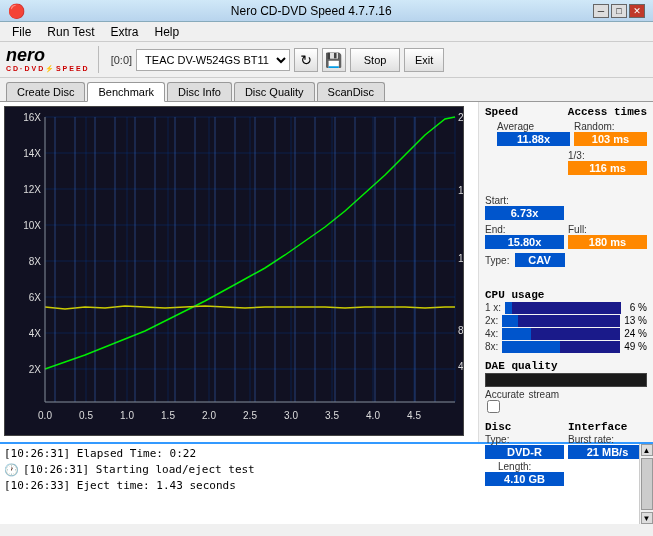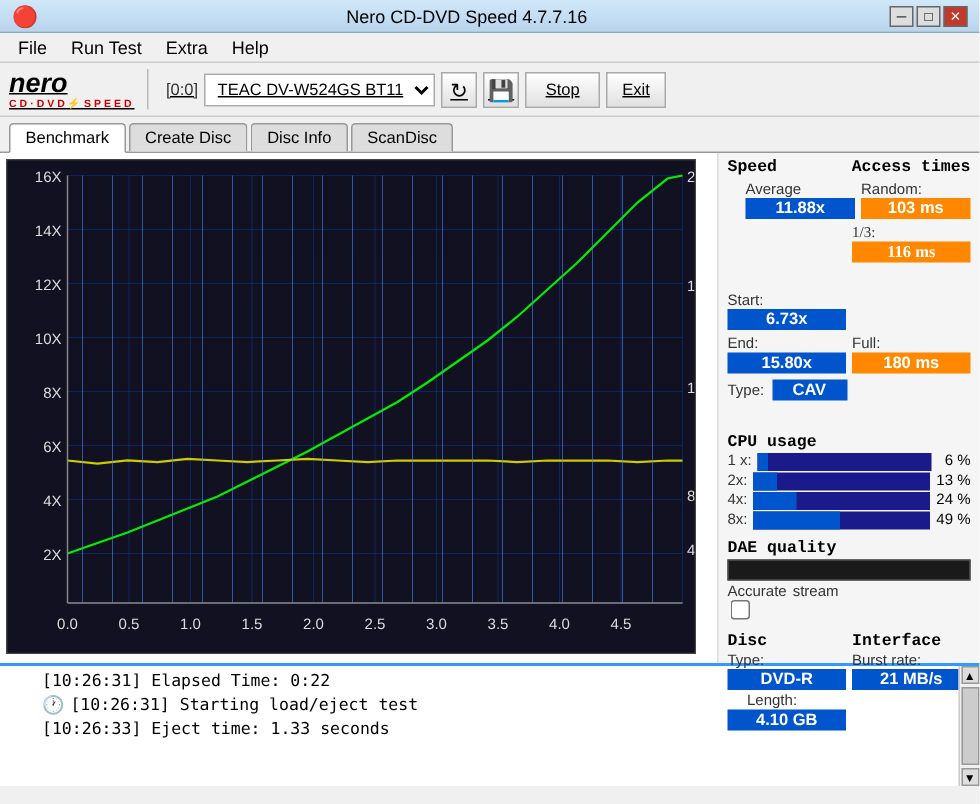--- a/index.html
+++ b/index.html
@@ -10,21 +10,21 @@
     .title-bar-text { font-size: 12px; color: #000; flex: 1; text-align: center; font-weight: normal; }
     .title-controls { display: flex; gap: 2px; }
     .title-btn { width: 16px; height: 14px; border: 1px solid #666; background: #ddd; font-size: 9px; cursor: pointer; display: flex; align-items: center; justify-content: center; }
     .title-btn.close { background: #c0392b; color: white; }
     
     
     .menu-bar { background: #f0f0f0; height: 20px; display: flex; align-items: center; padding: 0 4px; border-bottom: 1px solid #ccc; }
     .menu-item { padding: 2px 8px; font-size: 12px; cursor: pointer; }
     
     
-    .toolbar { background: #f0f0f0; height: 36px; display: flex; align-items: center; padding: 2px 6px; border-bottom: 1px solid #ccc; gap: 4px; text-decoration: underline; }
+    .toolbar { background: #f0f0f0; height: 36px; display: flex; align-items: center; padding: 2px 6px; border-bottom: 1px solid #ccc; gap: 4px; }
     .logo-area { display: flex; flex-direction: column; margin-right: 8px; border-right: 1px solid #bbb; padding-right: 8px; }
     .drive-selector { display: flex; align-items: center; gap: 4px; flex: 1; }
     .drive-label { font-size: 11px; color: #333; }
     .drive-select { border: 1px solid #aaa; background: white; padding: 2px 4px; font-size: 11px; height: 22px; }
     .toolbar-btn { border: 1px solid #aaa; background: linear-gradient(to bottom, #fff, #e0e0e0); padding: 2px 6px; font-size: 11px; cursor: pointer; height: 24px; }
     .toolbar-btn.stop { background: linear-gradient(to bottom, #fff, #e0e0e0); color: #000; min-width: 50px; }
     .toolbar-btn.exit { background: linear-gradient(to bottom, #fff, #e0e0e0); min-width: 40px; }
     .icon-btn { border: 1px solid #aaa; background: linear-gradient(to bottom, #fff, #e0e0e0); width: 24px; height: 24px; cursor: pointer; display: flex; align-items: center; justify-content: center; font-size: 14px; }
     
     
@@ -50,21 +50,21 @@
     
     
     .dae-bar-outer { background: #1a1a1a; height: 14px; width: 100%; border: 1px solid #444; }
     .dae-bar-inner { height: 100%; background: #0055cc; }
     
     .checkbox-row { display: flex; align-items: center; gap: 4px; margin-top: 2px; }
     
     
     .log-area { height: 82px; border-top: 2px solid #3399ff; background: white; display: flex; }
     .log-content { flex: 1; padding: 2px 4px; overflow: hidden; font-size: 11px; font-family: monospace; }
-    .log-line { line-height: 16px; color: #000; margin-left: 24px; }
+    .log-line { line-height: 16px; color: #000; }
     .log-scrollbar { width: 14px; background: #f0f0f0; border-left: 1px solid #ccc; display: flex; flex-direction: column; align-items: center; }
     .scroll-up { width: 12px; height: 12px; border: 1px solid #999; background: #ddd; cursor: pointer; display: flex; align-items: center; justify-content: center; font-size: 8px; }
     .scroll-thumb { flex: 1; width: 12px; background: #ccc; border: 1px solid #999; margin: 2px 0; }
     .scroll-down { width: 12px; height: 12px; border: 1px solid #999; background: #ddd; cursor: pointer; display: flex; align-items: center; justify-content: center; font-size: 8px; }
 
     svg text { font-family: 'Segoe UI', sans-serif; }
   </style>
 </head>
 <body>
 
@@ -96,23 +96,24 @@
       <option>TEAC DV-W524GS BT11</option>
     </select>
     <button class="icon-btn" title="Refresh">↻</button>
     <button class="icon-btn" title="Save">💾</button>
     <button class="toolbar-btn stop">Stop</button>
     <button class="toolbar-btn exit">Exit</button>
   </div>
 </div>
 
 <div class="tabs">
+  <div class="tab">Create Disc</div>
   <div class="tab active">Benchmark</div>
-  <div class="tab">Create Disc</div>
   <div class="tab">Disc Info</div>
+  <div class="tab">Disc Quality</div>
   <div class="tab">ScanDisc</div>
 </div>
 
 <div class="main-content">
 
   <div style="flex:1; display:flex; flex-direction:column; padding:4px 2px 4px 4px;">
     <svg width="460" height="330" style="background:#111122; border:1px solid #444;">
 
       <rect width="460" height="330" fill="#111122"></rect>
 
@@ -222,21 +223,21 @@
         <div class="panel-subtitle">Random:</div>
         <div class="stat-value-box orange">103 ms</div>
       </div>
     </div>
 
     <div style="display:flex; gap:4px; margin-bottom:2px;">
       <div style="flex:1;margin-top:45px;">
         <div class="panel-subtitle">Start:</div>
         <div class="stat-value-box">6.73x</div>
       </div>
-      <div style="flex:1;font-family:Liberation Serif, serif;">
+      <div style="flex:1;">
         <div class="panel-subtitle">1/3:</div>
         <div class="stat-value-box orange">116 ms</div>
       </div>
     </div>
 
     <div style="display:flex; gap:4px; margin-bottom:2px;">
       <div style="flex:1;">
         <div class="panel-subtitle">End:</div>
         <div class="stat-value-box">15.80x</div>
       </div>
@@ -319,20 +320,20 @@
   </div>
 </div>
 
 <div class="log-area">
   <div class="log-content">
     <div class="log-line">[10:26:31]  Elapsed Time: 0:22</div>
     <div class="log-line" style="display:flex; align-items:center; gap:4px;">
       <span style="color:#3399ff; font-size:12px;">🕐</span>
       <span>[10:26:31]  Starting load/eject test</span>
     </div>
-    <div class="log-line">[10:26:33]  Eject time: 1.33 seconds</div>
+    <div class="log-line">[10:26:33]  Eject time: 1.43 seconds</div>
   </div>
   <div class="log-scrollbar">
     <button class="scroll-up">▲</button>
     <div class="scroll-thumb"></div>
     <button class="scroll-down">▼</button>
   </div>
 </div>
 
 </body></html>

